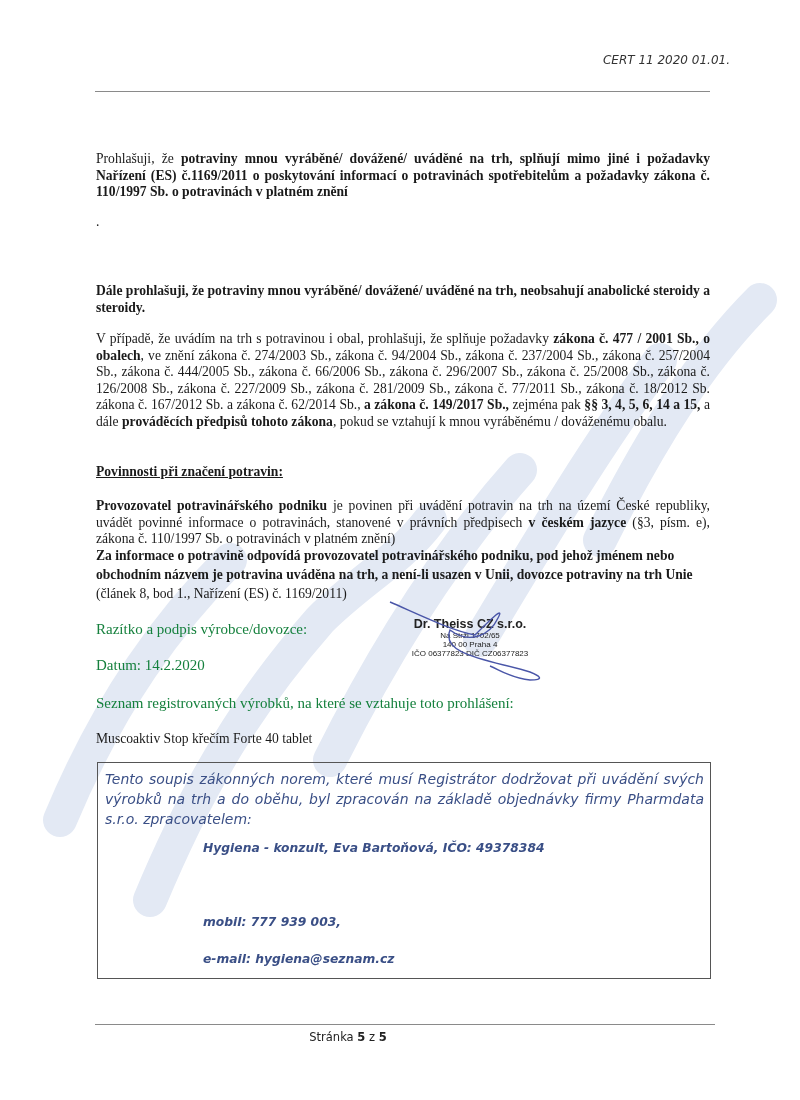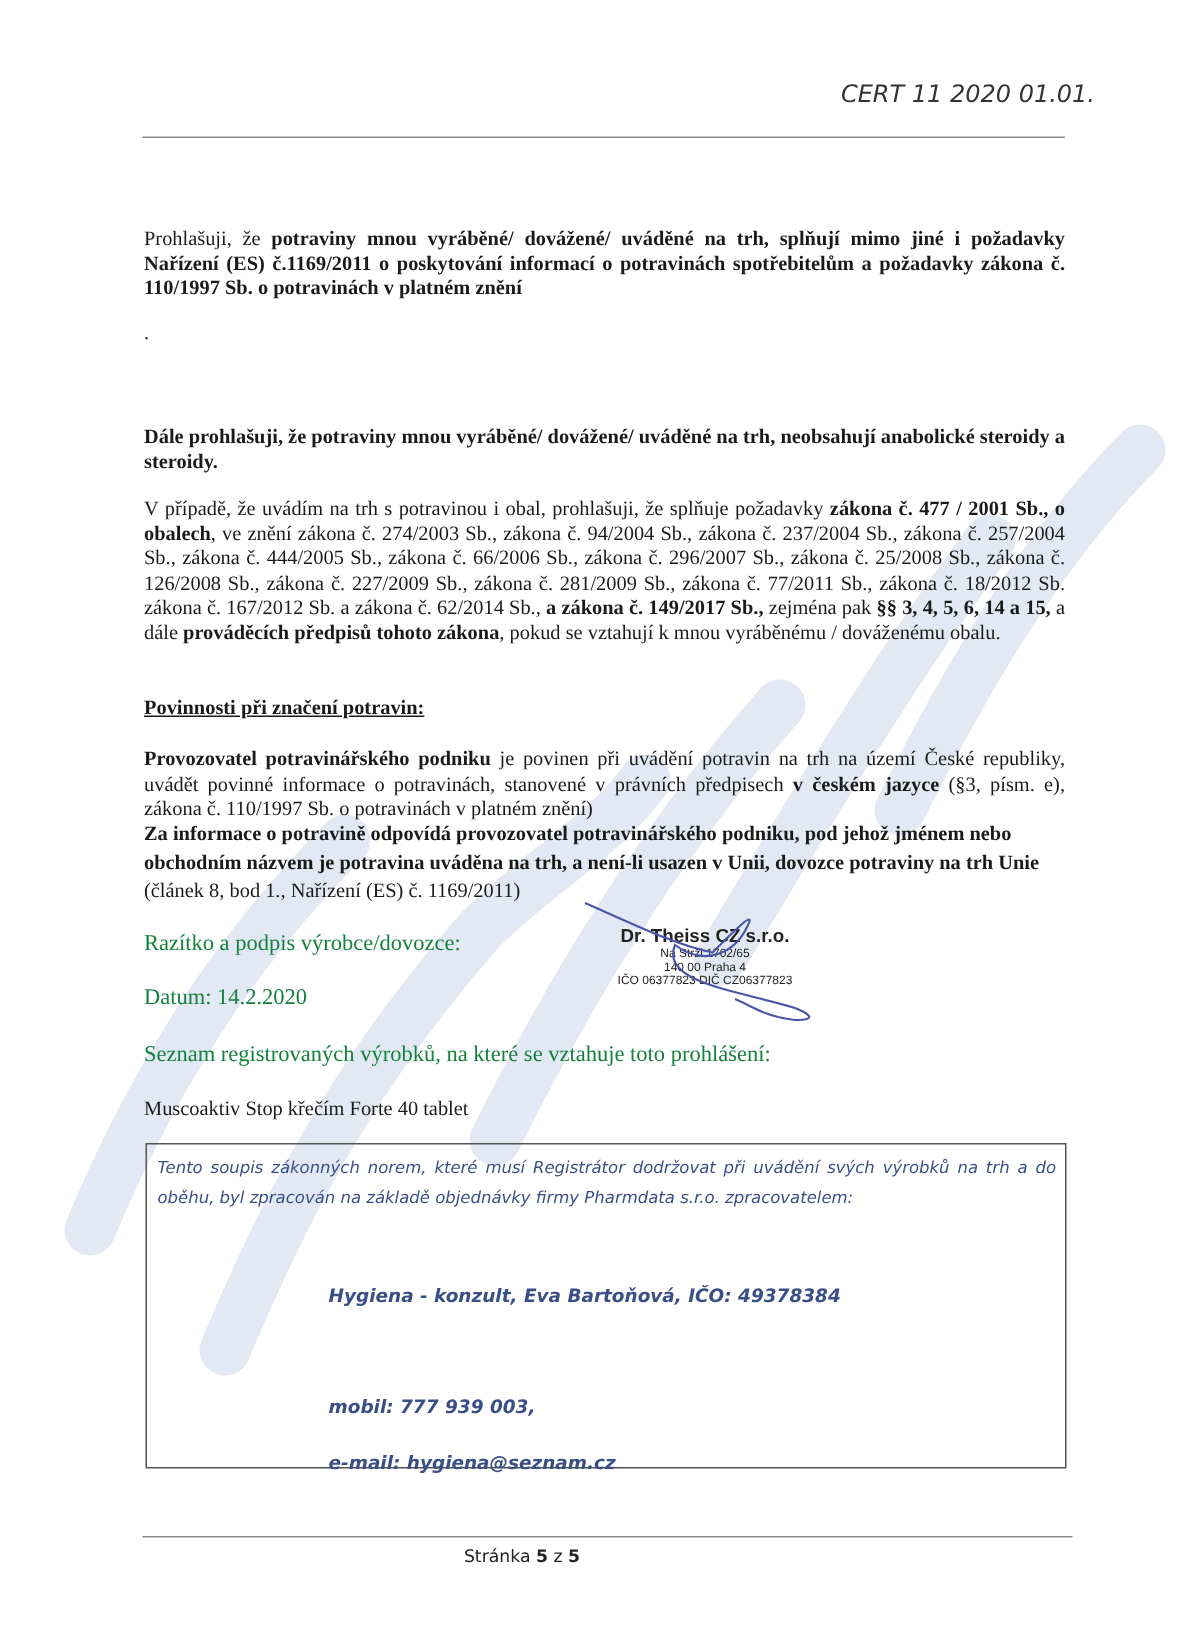--- a/index.html
+++ b/index.html
@@ -5,21 +5,21 @@
   html, body { margin: 0; padding: 0; }
   body {
     width: 800px; height: 1100px; background: #ffffff; position: relative; overflow: hidden;
     font-family: "Liberation Serif", serif; color: #1a1a1a;
   }
   .watermark {
     position: absolute; left: 0; top: 0; width: 800px; height: 1100px; pointer-events: none;
   }
   .header-code {
     position: absolute; right: 70px; top: 53px;
-    font-family: "DejaVu Sans", sans-serif; font-style: italic; font-size: 16px; color: #333;
+    font-family: "DejaVu Sans", sans-serif; font-style: italic; font-size: 12px; color: #333;
   }
   .rule { position: absolute; height: 1px; background: #8a8a8a; }
   .rule.top { left: 95px; width: 615px; top: 91px; }
   .rule.bottom { left: 95px; width: 620px; top: 1024px; }
   .body-text {
     position: absolute; left: 96px; width: 614px; font-size: 13.6px; line-height: 16.5px; text-align: justify;
   }
   .body-text p { margin: 0; }
   b { font-weight: bold; }
   .red { color: #15803d; font-weight: normal; font-size: 15px; }
@@ -29,22 +29,22 @@
     font-family: "Liberation Sans", sans-serif; color: #222;
   }
   .stamp .name { font-weight: bold; font-size: 12.5px; }
   .stamp .line { font-size: 8px; line-height: 9px; }
   .signature { position: absolute; left: 380px; top: 600px; width: 200px; height: 90px; pointer-events: none; }
   .box {
     position: absolute; left: 97px; top: 762px; width: 614px; height: 217px;
     border: 1.5px solid #555; box-sizing: border-box; padding: 6px 6px 0 7px;
     font-family: "DejaVu Sans", sans-serif; color: #3a4f86;
   }
-  .box .intro { font-style: italic; font-size: 11px; line-height: 20px; text-align: justify; margin: 0; }
-  .box .contact { font-style: italic; font-size: 12.3px; margin: 16px; position: absolute; left: 105px; }
+  .box .intro { font-style: italic; font-size: 14px; line-height: 20px; text-align: justify; margin: 0; }
+  .box .contact { font-style: italic; font-size: 12.3px; margin: 0; position: absolute; left: 105px; }
   .footer {
     position: absolute; top: 1030px; left: 0; width: 696px; text-align: center;
     font-family: "DejaVu Sans", sans-serif; font-size: 11.5px; color: #222;
   }
 </style>
 </head>
 <body>
 
 <svg class="watermark" viewBox="0 0 800 1100">
   <g fill="none" stroke="#e3e9f4" stroke-width="34" stroke-linecap="round">

